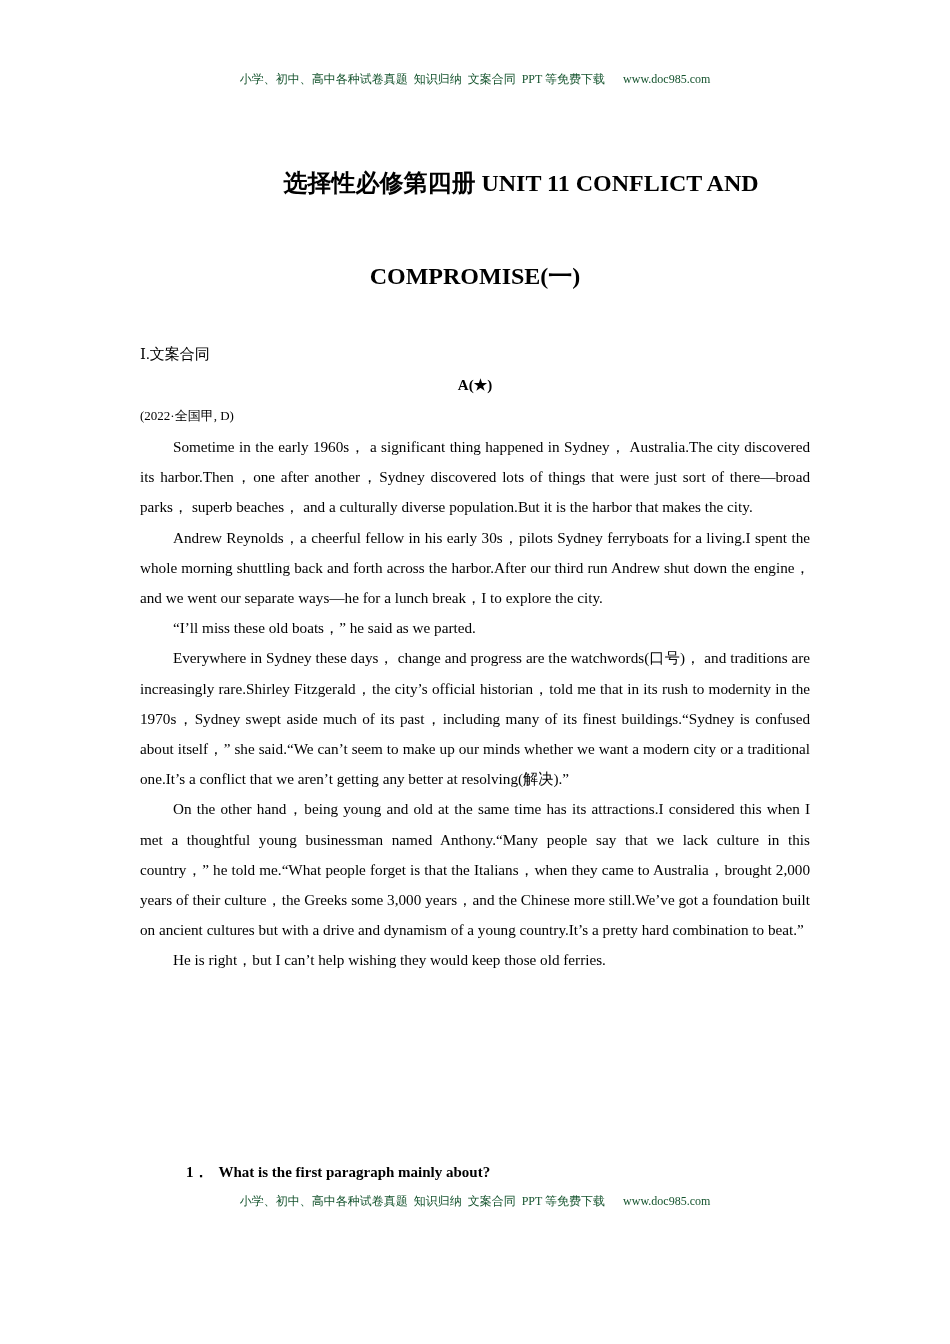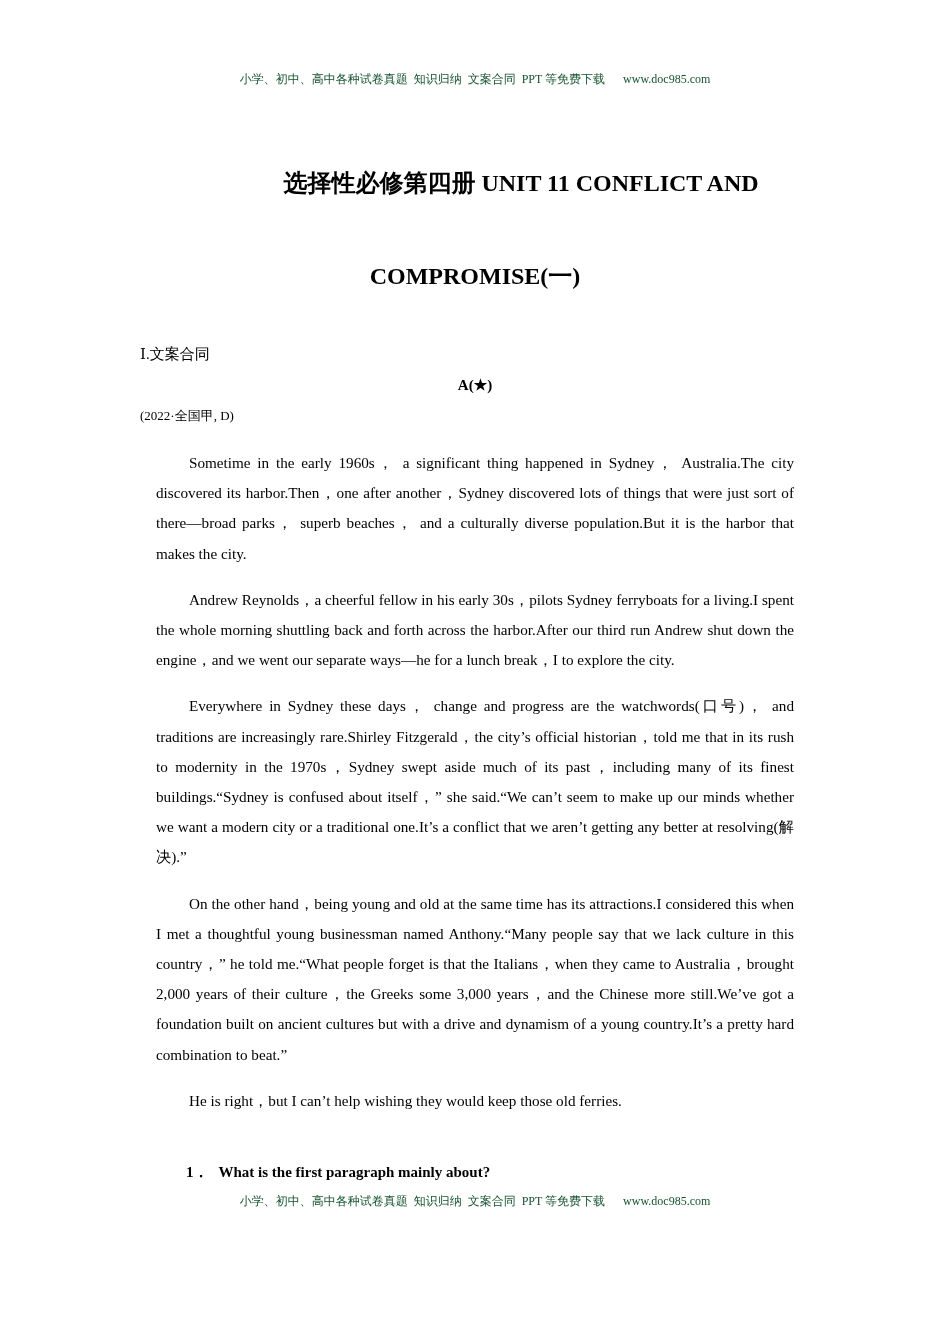--- a/index.html
+++ b/index.html
@@ -64,21 +64,21 @@
     }
     .passage {
       position: absolute;
       left: 140px;
       top: 432px;
       width: 670px;
       font-size: 15.2px;
       line-height: 30.2px;
     }
     .passage p {
-      margin: 16px;
+      margin: 0;
       text-indent: 33px;
       text-align: justify;
     }
     .question {
       position: absolute;
       left: 140px;
       top: 1162px;
       font-size: 15px;
       line-height: 20px;
       font-weight: bold;
@@ -94,20 +94,21 @@
 <div class="title title-line-1">选择性必修第四册  UNIT 11 CONFLICT AND</div>
 <div class="title title-line-2">COMPROMISE(一)</div>
 
 <div class="section-heading">Ⅰ.文案合同</div>
 <div class="passage-label">A(★)</div>
 <div class="source">(2022·全国甲, D)</div>
 
 <div class="passage">
   <p>Sometime in the early 1960s， a significant thing happened in Sydney， Australia.The city discovered its harbor.Then，one after another，Sydney discovered lots of things that were just sort of there—broad parks， superb beaches， and a culturally diverse population.But it is the harbor that makes the city.</p>
   <p>Andrew Reynolds，a cheerful fellow in his early 30s，pilots Sydney ferryboats for a living.I spent the whole morning shuttling back and forth across the harbor.After our third run Andrew shut down the engine，and we went our separate ways—he for a lunch break，I to explore the city.</p>
+  <p>“I’ll miss these old boats，” he said as we parted.</p>
   <p>Everywhere in Sydney these days， change and progress are the watchwords(口号)， and traditions are increasingly rare.Shirley Fitzgerald，the city’s official historian，told me that in its rush to modernity in the 1970s，Sydney swept aside much of its past，including many of its finest buildings.“Sydney is confused about itself，” she said.“We can’t seem to make up our minds whether we want a modern city or a traditional one.It’s a conflict that we aren’t getting any better at resolving(解决).”</p>
   <p>On the other hand，being young and old at the same time has its attractions.I considered this when I met a thoughtful young businessman named Anthony.“Many people say that we lack culture in this country，” he told me.“What people forget is that the Italians，when they came to Australia，brought 2,000 years of their culture，the Greeks some 3,000 years，and the Chinese more still.We’ve got a foundation built on ancient cultures but with a drive and dynamism of a young country.It’s a pretty hard combination to beat.”</p>
   <p>He is right，but I can’t help wishing they would keep those old ferries.</p>
 </div>
 
 <div class="question">
   <span class="num">1．</span><span>What is the first paragraph mainly about?</span>
 </div>
 
 <div class="page-footer">小学、初中、高中各种试卷真题  知识归纳  文案合同  PPT 等免费下载      www.doc985.com</div>

